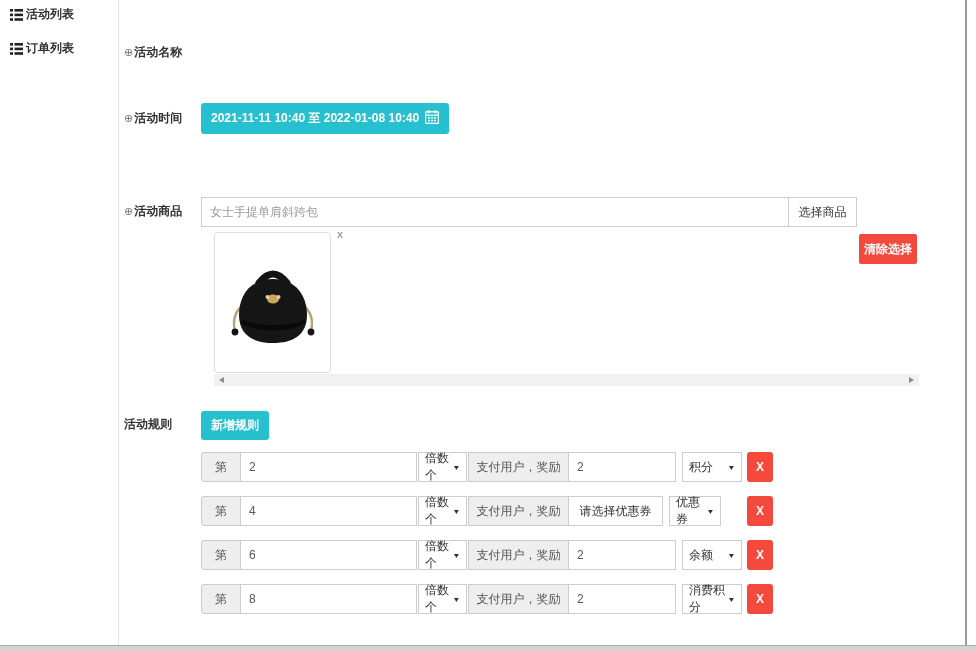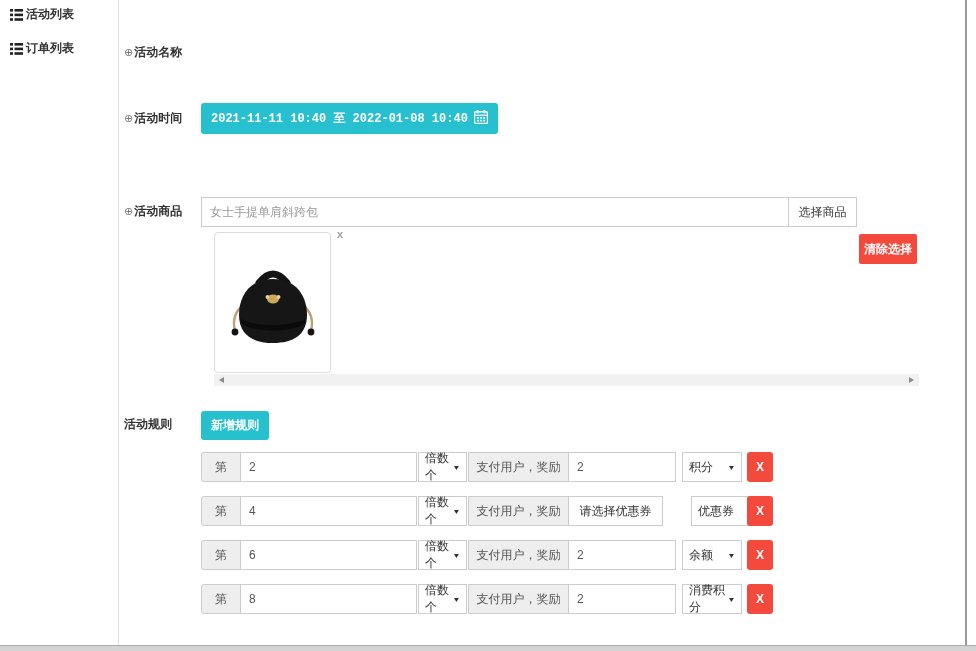--- a/index.html
+++ b/index.html
@@ -18,21 +18,21 @@
   .tabbar { position: absolute; left: 0; top: 0; width: 100%; height: 26px; border-bottom: 1px solid #e3e3e3; }
   .tab { position: absolute; left: 27px; top: 5px; color: #333; cursor: pointer; }
 
   .field-label { position: absolute; left: 5px; font-weight: bold; color: #333; white-space: nowrap; }
   .field-label .pre { font-weight: normal; color: #777; font-size: 11px; margin-right: 1px; }
 
   .text-input { position: absolute; border: 1px solid #ccc; border-radius: 4px; padding: 0 8px; font-size: 12px;
                 color: #555; background: #fff; outline: none; font-family: inherit; }
 
   .btn-cyan { background: #26c0ce; color: #fff; border: none; border-radius: 3px; font-weight: bold; font-size: 12px;
-              display: inline-flex; align-items: center; justify-content: center; gap: 6px; cursor: pointer; font-family: Liberation Mono, monospace; }
+              display: inline-flex; align-items: center; justify-content: center; gap: 6px; cursor: pointer; font-family: Liberation Sans, sans-serif; }
   .btn-red { background: #f4493d; color: #fff; border: none; border-radius: 3px; font-weight: bold; font-size: 12px;
              display: inline-flex; align-items: center; justify-content: center; cursor: pointer; font-family: inherit; }
   .btn-plain { background: #fff; color: #333; border: 1px solid #ccc; font-size: 12px;
                display: inline-flex; align-items: center; justify-content: center; cursor: pointer; font-family: inherit; }
 
   
   .thumb-box { position: absolute; left: 95px; top: 232px; width: 117px; height: 141px; background: #fff;
                border: 1px solid #ddd; border-radius: 4px; display: flex; align-items: center; justify-content: center; }
   .thumb-close { position: absolute; left: 218px; top: 229px; color: #a0a0a0; font-weight: bold; font-size: 11px; cursor: pointer; line-height: 1; }
 
@@ -179,21 +179,21 @@
 
     <div class="rule-row" style="top:496px;">
       <div class="cell addon addon-first" style="left:0; width:40px;">第</div>
       <input class="cell rr-input" style="left: 39px; width: 177px;" value="4">
       <div class="cell fake-select" style="left:217px; width:49px;">
         <span>倍数个</span>
         <span class="caret">▼</span>
       </div>
       <div class="cell addon" style="left:267px; width:101px;">支付用户，奖励</div>
       <button class="cell btn-plain" style="left:367px; width:95px;">请选择优惠券</button>
-      <div class="cell fake-select" style="left:490px; width:76px;align-items:center;">
+      <div class="cell fake-select" style="left:468px; width:52px;align-items:center;">
         <span>优惠券</span>
         <span class="caret">▼</span>
       </div>
       <button class="cell btn-red rr-x" style="left:546px; width:26px;">X</button>
     </div>
 
     <div class="rule-row" style="top:540px;">
       <div class="cell addon addon-first" style="left:0; width:40px;">第</div>
       <input class="cell rr-input" style="left: 39px; width: 177px;" value="6">
       <div class="cell fake-select" style="left:217px; width:49px;">

